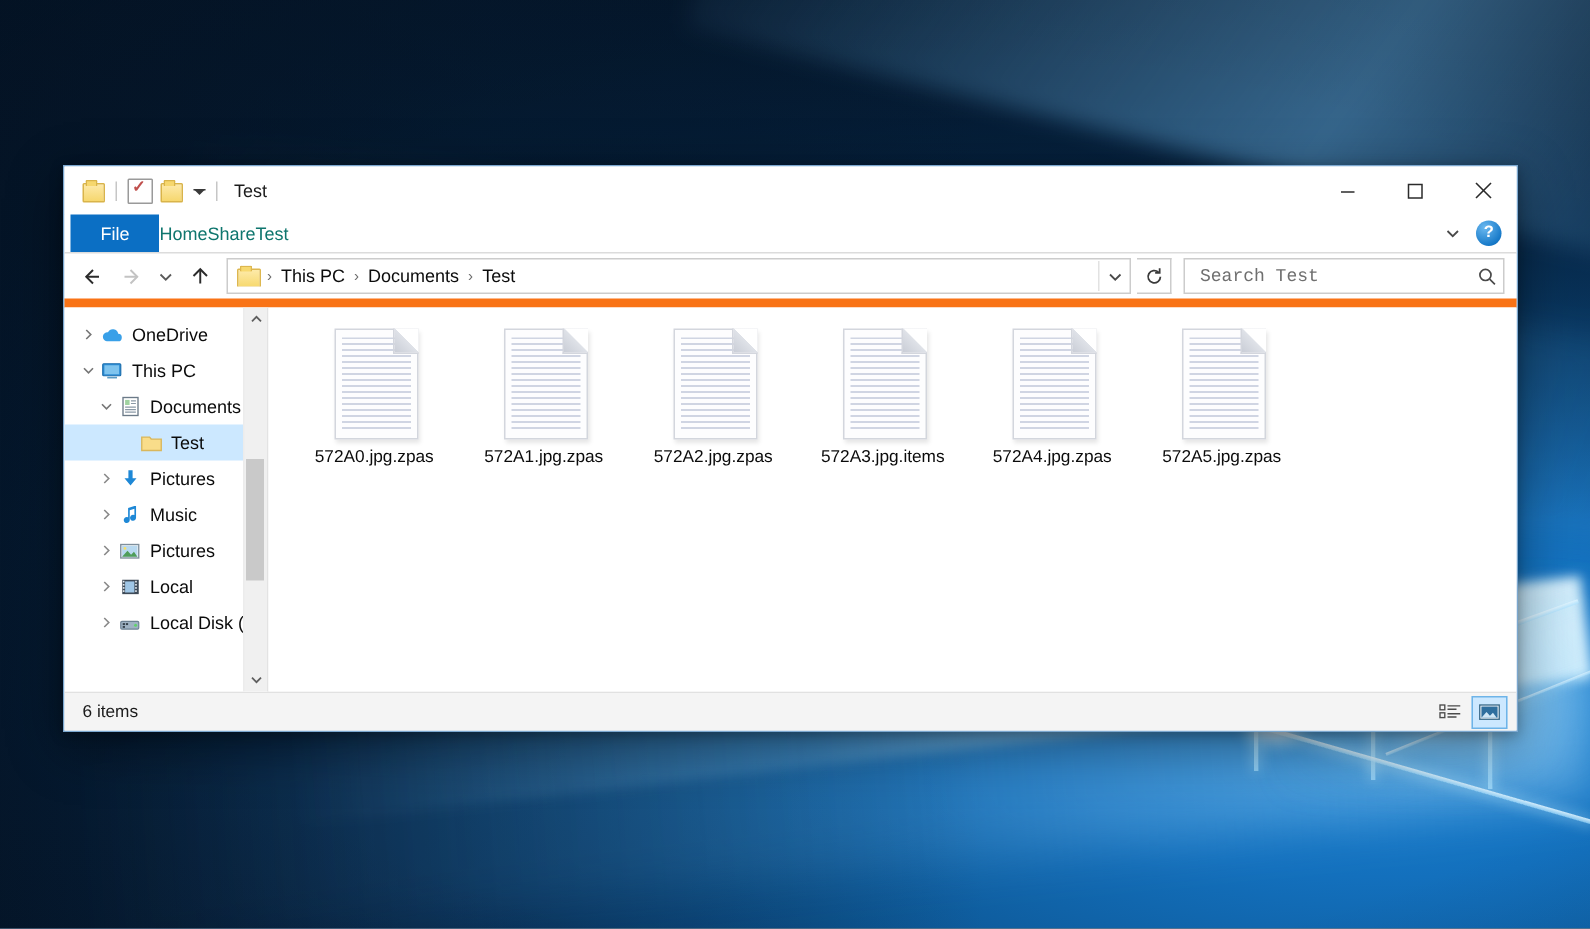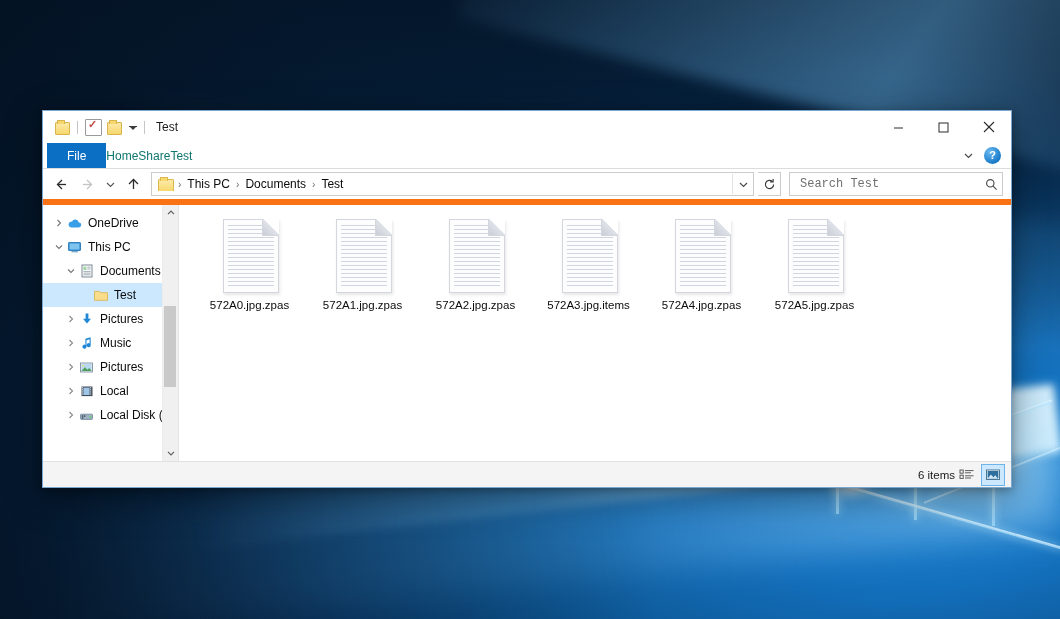--- a/index.html
+++ b/index.html
@@ -356,21 +356,21 @@
   }
   .filename {
     margin-top: 6px; font-size: 11.5px; color: #0b0b0b; text-align: center;
     white-space: nowrap;
   }
 
   
   .statusbar {
     height: 25px; flex: 0 0 auto; background: #f4f4f4;
     border-top: 1px solid #e1e1e1;
-    display: flex; align-items: center; justify-content: flex-end;
+    display: flex; align-items: center; justify-content: space-between;
     padding: 0 6px 0 12px;
     font-size: 11.5px; color: #1b1b1b;
   }
   .viewbtns { display: flex; align-items: center; gap: 2px; }
   .viewbtn {
     width: 22px; height: 20px; display: flex; align-items: center; justify-content: center;
     border: 1px solid transparent;
   }
   .viewbtn.active { background: #cce8ff; border: 1px solid #6eb4e8; }
 </style>

